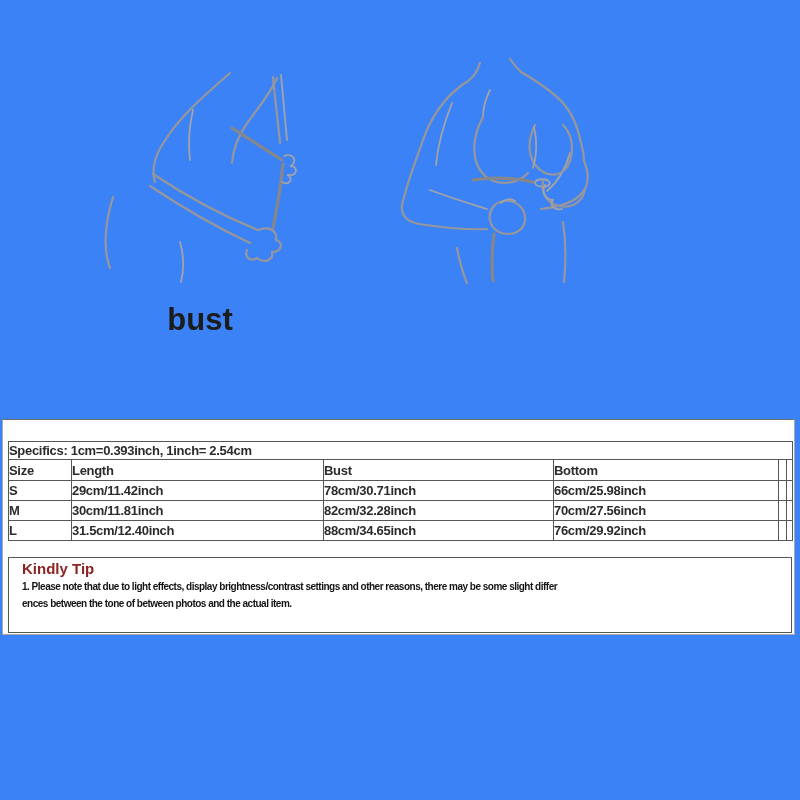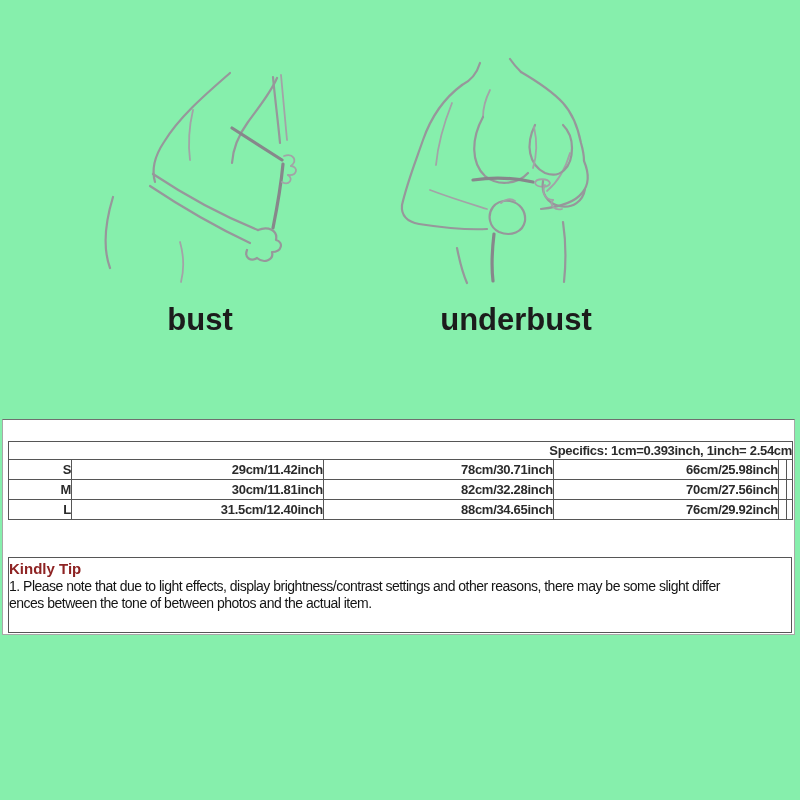--- a/index.html
+++ b/index.html
@@ -1,20 +1,20 @@
 <!DOCTYPE html>
 <html><head>
 <meta charset="utf-8">
 <style>
   html,body{margin:0;padding:0;}
   body{
     width:800px;height:800px;background:#ffffff;position:relative;
     font-family:"Liberation Sans","DejaVu Sans",sans-serif;overflow:hidden;
   }
-  .canvas{position:absolute;inset:0;background:#86efac;}
+  .canvas{position:absolute;inset:0;background:#3b82f6;}
 
   
   .figure-svg{position:absolute;}
   #fig-bust{left:88px;top:50px;width:225px;height:248px;}
   #fig-underbust{left:383px;top:43px;width:268px;height:252px;}
   .line{fill:none;stroke:#97979b;stroke-width:2.2;stroke-linecap:round;stroke-linejoin:round;}
   .line-thin{fill:none;stroke:#a3a3a7;stroke-width:1.8;stroke-linecap:round;stroke-linejoin:round;}
   .tape{fill:none;stroke:#87878b;stroke-width:3.2;stroke-linecap:round;stroke-linejoin:round;}
 
   .fig-label{
@@ -30,36 +30,36 @@
     border:1px solid #a8a8a8;border-top-color:#6f6f6f;box-sizing:border-box;
     background:#ffffff;
   }
   table.size-table{
     position:absolute;left:5px;top:21px;width:784px;
     border-collapse:collapse;table-layout:fixed;
   }
   table.size-table td,table.size-table th{
     border:1px solid #565656;padding:0;margin:16px;
     font-size:13px;font-weight:700;color:#2b2b2b;letter-spacing:-0.3px;
-    text-align:right;vertical-align:middle;white-space:nowrap;overflow:hidden;
+    text-align:left;vertical-align:middle;white-space:nowrap;overflow:hidden;
   }
   tr.specifics-row td{height:17px;font-size:13px;}
   tr.header-row th{height:20px;}
   tr.data-row td{height:19px;}
 
   .tip-box{
     position:absolute;left:5px;top:137px;width:784px;height:76px;
     border:1px solid #565656;box-sizing:border-box;
-    padding:2px 4px 0 0;overflow:hidden;
+    padding:2px 4px 0 13px;overflow:hidden;
   }
   .tip-title{
     font-size:15px;font-weight:700;color:#8e2323;line-height:18px;white-space:nowrap;
   }
   .tip-line{
-    font-size:14px;font-weight:400;color:#141414;line-height:17px;
+    font-size:10px;font-weight:700;color:#141414;line-height:17px;
     letter-spacing:-0.5px;white-space:nowrap;overflow:hidden;
   }
 </style>
 </head>
 <body>
 
 <div class="canvas">
 
   <svg id="fig-bust" class="figure-svg" viewBox="0 0 225 248">
 
@@ -127,36 +127,43 @@
     <path class="line" d="M 110,164 C 104,172 106,184 116,189 C 128,194 140,189 142,178 C 143,168 137,160 127,158 C 120,157 114,159 110,164"></path>
     <path class="line-thin" d="M 118,160 C 122,156 128,155 132,158"></path>
 
     <path class="tape" d="M 111,191 C 109,208 108,221 110,238"></path>
 
     <path class="line" d="M 74,205 C 77,220 80,231 84,240"></path>
     <path class="line" d="M 180,179 C 183,199 183,220 181,239"></path>
   </svg>
 
   <div id="bust-label" class="fig-label">bust</div>
-  <div id="underbust-label" class="fig-label">underbust</div>
 
   <div class="sheet">
 
     <table class="size-table">
       <colgroup>
         <col style="width:63px">
           <col style="width:252px">
           <col style="width:230px">
         <col style="width:225px">
           <col style="width:8px">
           <col style="width:6px">
       </colgroup>
       <tbody>
           <tr class="specifics-row">
         <td colspan="6">Specifics: 1cm=0.393inch, 1inch= 2.54cm</td>
+      </tr>
+      <tr class="header-row">
+        <th>Size</th>
+        <th>Length</th>
+        <th>Bust</th>
+        <th>Bottom</th>
+        <th></th>
+        <th></th>
       </tr>
       <tr class="data-row">
         <td>S</td>
         <td>29cm/11.42inch</td>
         <td>78cm/30.71inch</td>
         <td>66cm/25.98inch</td>
         <td></td>
         <td></td>
       </tr>
       <tr class="data-row">

